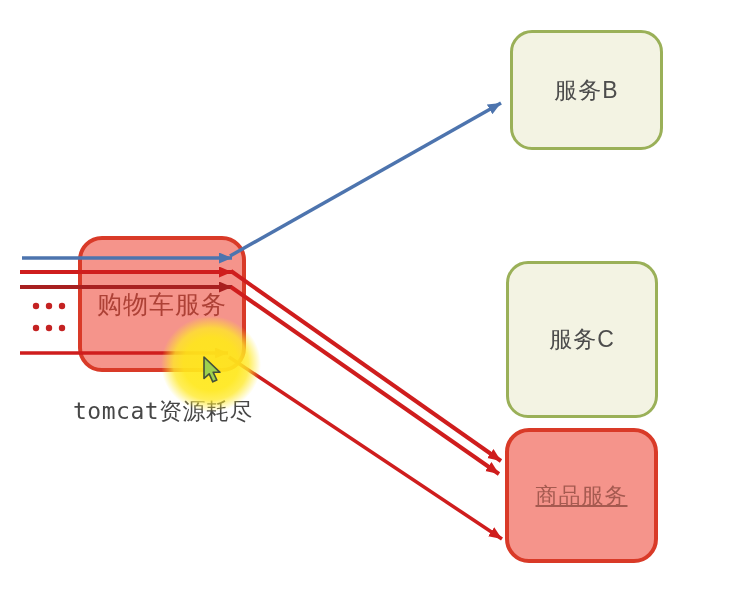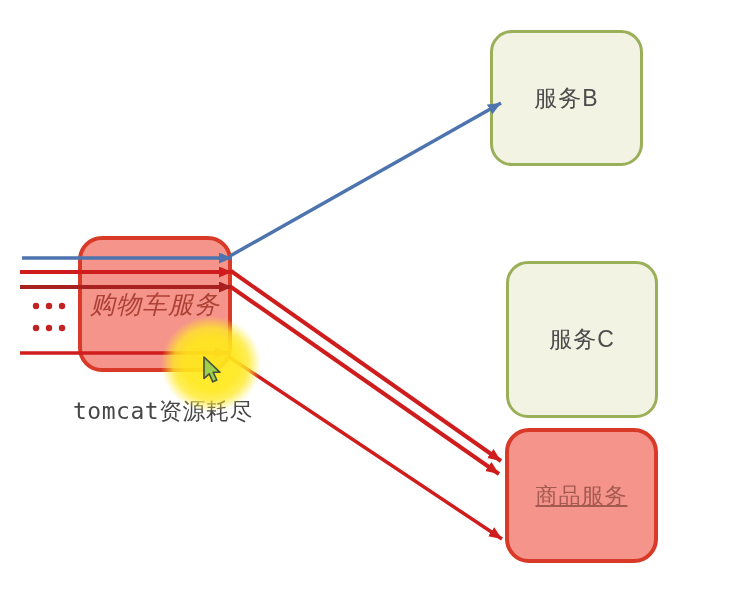--- a/index.html
+++ b/index.html
@@ -22,23 +22,23 @@
   .node-red {
     background: var(--node-red-fill, #f5948b);
     border: 4px solid var(--node-red-border, #d93a28);
     border-radius: 24px;
   }
   .node-green {
     background: var(--node-green-fill, #f3f3e3);
     border: 3px solid var(--node-green-border, #9ab058);
     border-radius: 22px;
   }
-  #node-cart     { left: 78px;  top: 236px; width: 154px; height: 136px; font-style: italic; }
+  #node-cart     { left: 78px;  top: 236px; width: 168px; height: 136px; }
   #node-cart .node-label { color: var(--node-red-text, #ad4136); font-size: 25px; }
-  #node-service-b{ left: 490px; top: 30px;  width: 153px; height: 136px; }
+  #node-service-b{ left: 510px; top: 30px;  width: 153px; height: 120px; }
   #node-service-c{ left: 506px; top: 233px; width: 152px; height: 157px; margin-top: 28px; }
   #node-product  { left: 505px; top: 428px; width: 153px; height: 135px; }
   #node-product .node-label { color: var(--product-text, #a55a50); font-size: 22px; text-decoration: underline; }
   .node-green .node-label { color: var(--node-green-text, #4c4c4c); font-size: 23px; }
   .node-label { letter-spacing: 1px; }
 
   svg.arrows {
     position: absolute;
     left: 0; top: 0;
     width: 743px; height: 597px;

